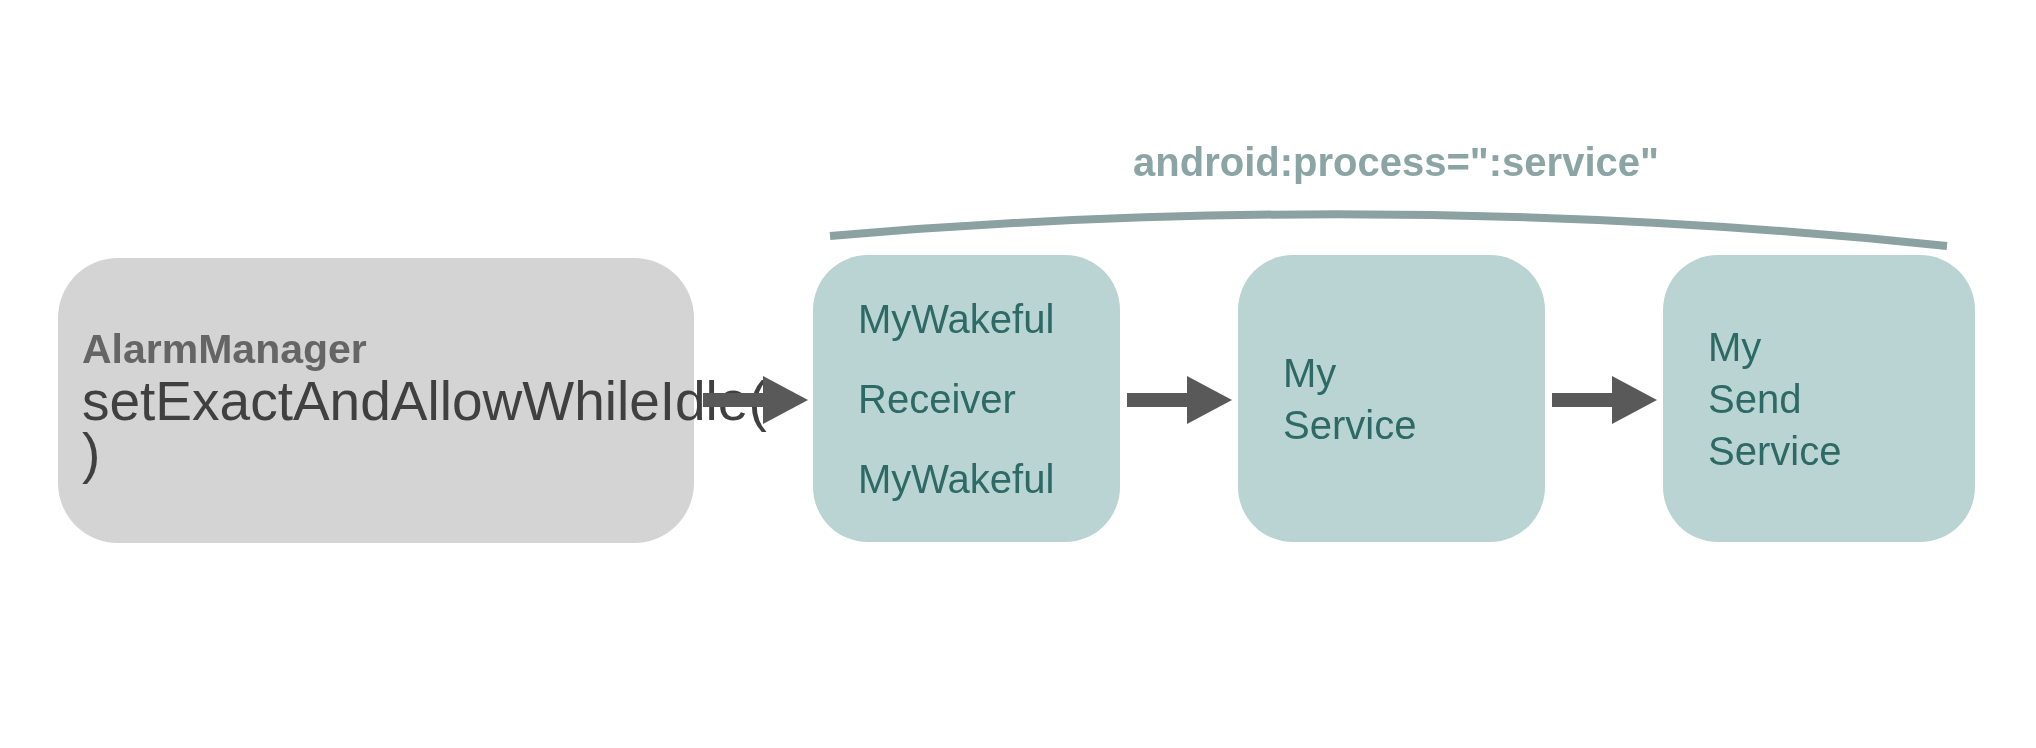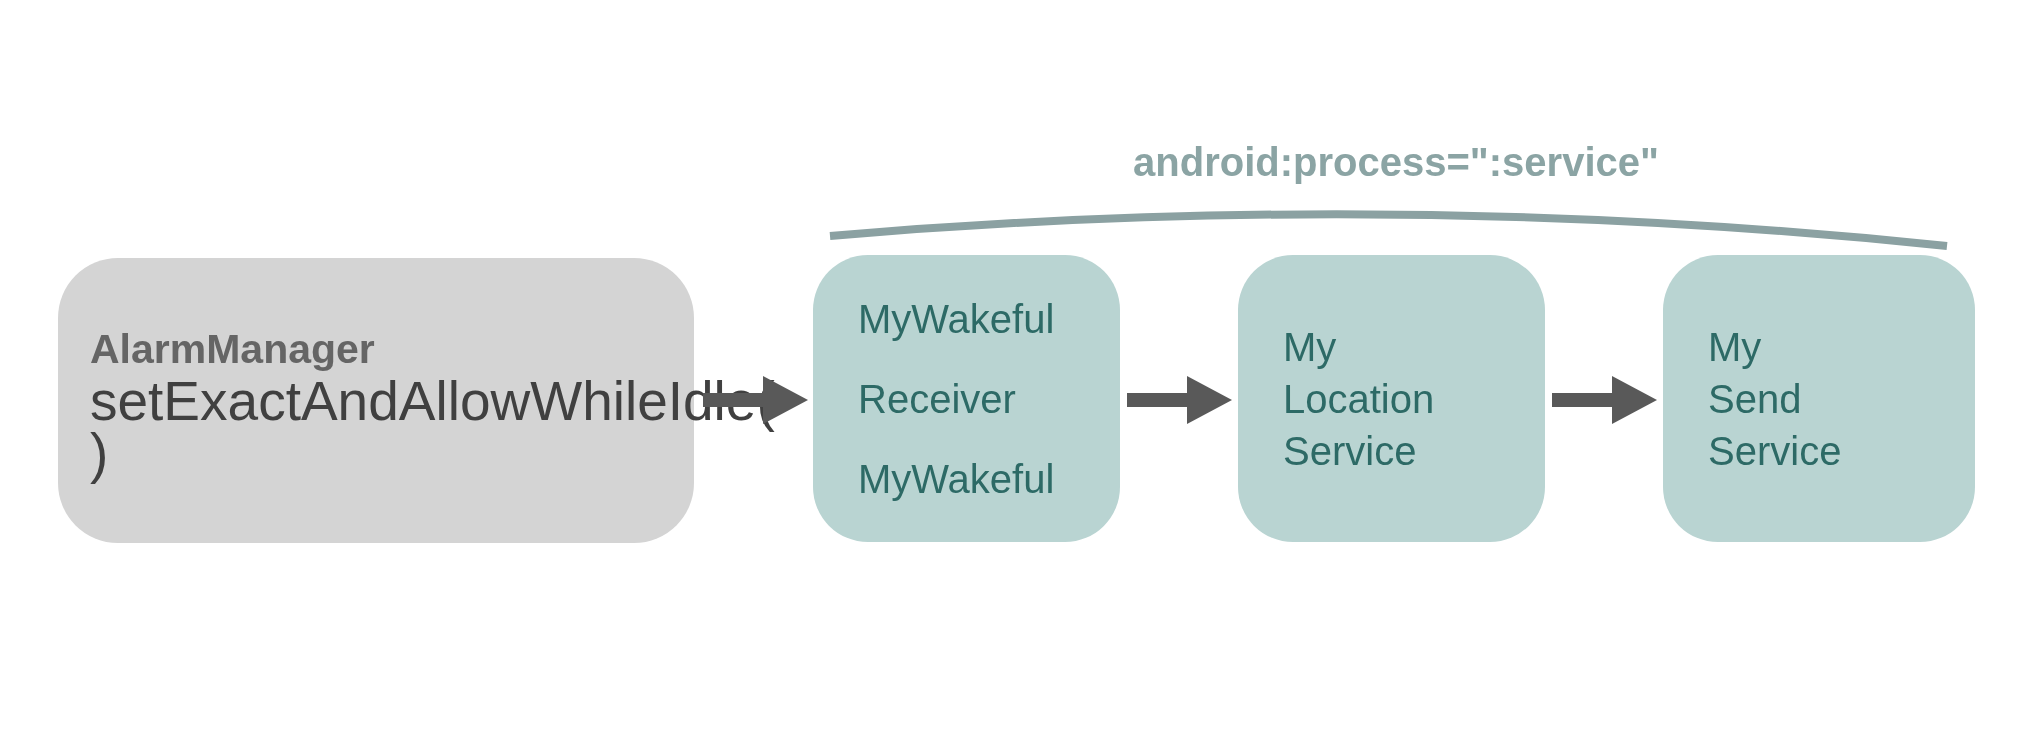--- a/index.html
+++ b/index.html
@@ -44,21 +44,21 @@
     justify-content: center;
     box-sizing: border-box;
   }
   .node-gray {
     left: 58px;
     top: 258px;
     width: 636px;
     height: 285px;
     background: #d4d4d4;
     border-radius: 60px;
-    padding-left: 32px;
+    padding-left: 24px;
   }
   .node-gray .node-title {
     font-size: 41px;
     font-weight: bold;
     line-height: 52px;
     color: #656565;
   }
   .node-gray .node-subtitle {
     font-size: 55px;
     font-weight: normal;
@@ -119,21 +119,20 @@
     <div class="node-line">MyWakeful</div>
   </div>
 
   <svg class="arrow" id="arrow-2" viewBox="0 0 105 52" aria-hidden="true">
     <rect x="0" y="19" width="62" height="14" fill="#595959"></rect>
     <polygon points="60,2 105,26 60,50" fill="#595959"></polygon>
   </svg>
 
   <div class="node node-teal" id="node-location">
     <div class="node-line">My</div>
-    <div class="node-line">Location</div>
     <div class="node-line">Service</div>
   </div>
 
   <svg class="arrow" id="arrow-3" viewBox="0 0 105 52" aria-hidden="true">
     <rect x="0" y="19" width="62" height="14" fill="#595959"></rect>
     <polygon points="60,2 105,26 60,50" fill="#595959"></polygon>
   </svg>
 
   <div class="node node-teal" id="node-send">
     <div class="node-line">My</div>

